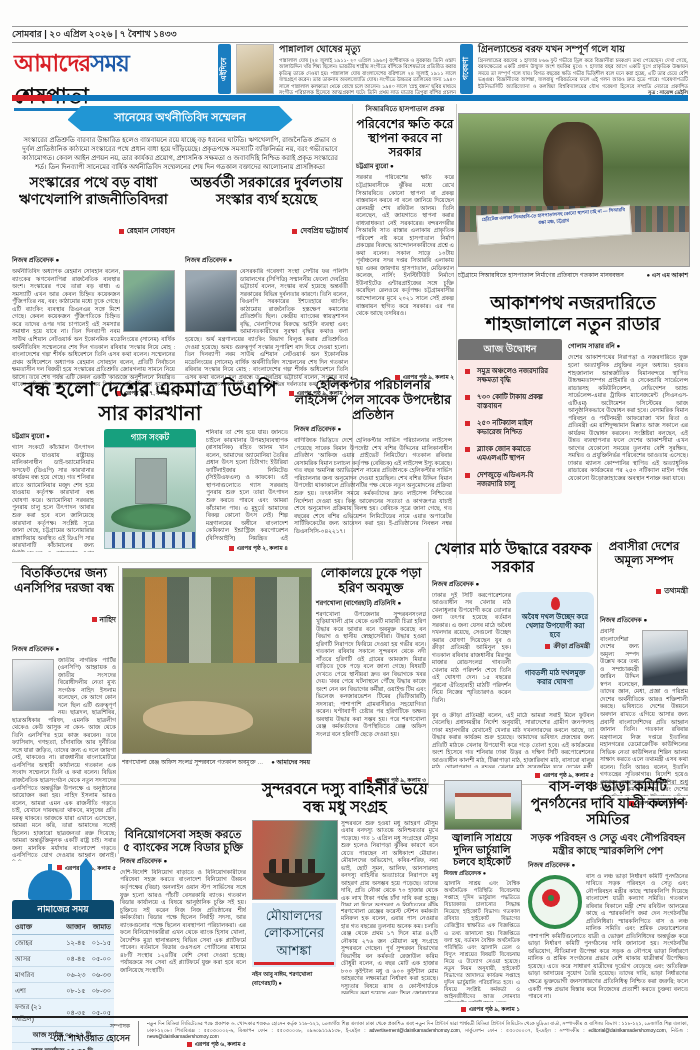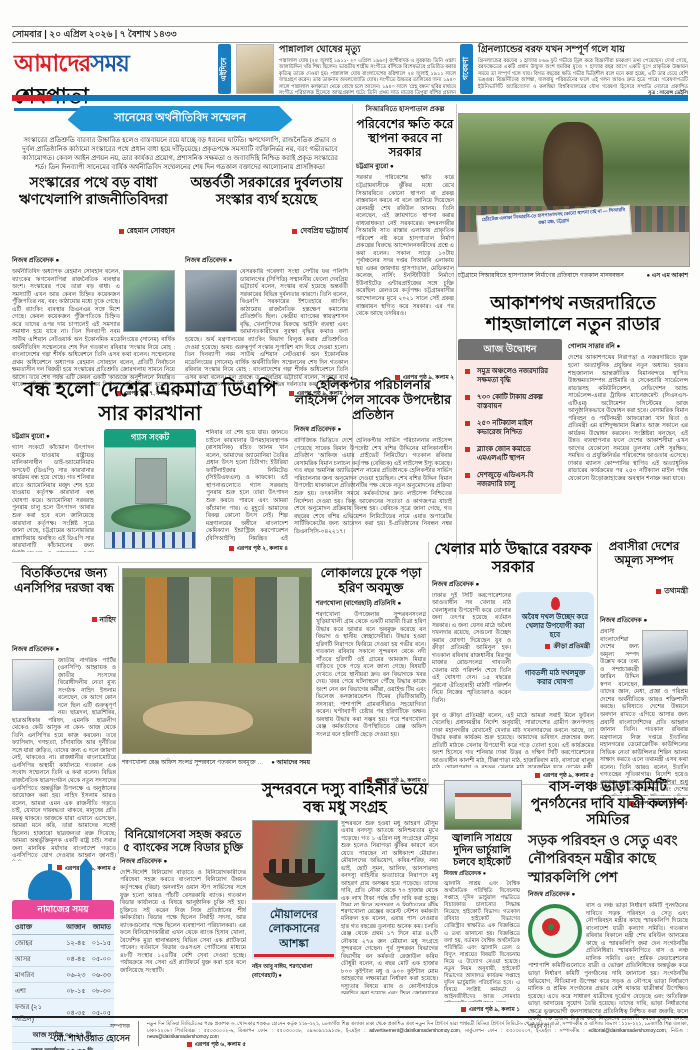--- a/index.html
+++ b/index.html
@@ -94,48 +94,48 @@
   
   #probashi{left:600px;top:540px;width:88px;height:250px;}
   .ph-probashi{float:right;width:44px;height:54px;margin:2px 0 2px 3px;background:linear-gradient(170deg,#dfe3e6 8%,#b9c4cc 40%,#37414b 78%);border:1px solid #aaa;}
   
   #prayer{left:12px;top:858px;width:102px;height:152px;}
   .mosque{height:42px;position:relative;}
   .dome{position:absolute;left:16px;bottom:0;width:44px;height:30px;background:#1a7dc0;border-radius:50% 50% 4px 4px/80% 80% 4px 4px;}
   .dometip{position:absolute;left:36px;bottom:28px;width:4px;height:8px;background:#1a7dc0;}
   .minaret{position:absolute;left:68px;bottom:0;width:12px;height:34px;background:#1a7dc0;}
   .minaret:before{content:"";position:absolute;left:0;top:-8px;border-left:6px solid transparent;border-right:6px solid transparent;border-bottom:8px solid #1a7dc0;}
-  .prayer-head{background:#ec4899;color:#fff;font-size:9px;font-weight:bold;text-align:center;padding:2px 0;border-radius:3px 3px 0 0;}
+  .prayer-head{background:#0c4a6e;color:#fff;font-size:9px;font-weight:bold;text-align:center;padding:2px 0;border-radius:3px 3px 0 0;}
   .prayer-tbl{width:100%;border-collapse:collapse;background:#e8f3fb;font-size:6.6px;}
   .prayer-tbl td{padding:1.5px 3px;border-bottom:1px solid #c9dcEA;}
   .prayer-tbl tr.hd td{font-weight:bold;border-bottom:1px solid #9fbfd6;}
   .prayer-tbl td:nth-child(2),.prayer-tbl td:nth-child(3){text-align:right;}
   .sunrow{background:#e8f3fb;font-size:6.6px;font-weight:bold;padding:1.5px 3px;text-align:center;border-bottom:1px solid #c9dcea;}
   
   #bida{left:120px;top:788px;width:126px;height:222px;margin-top:40px;}
   
   #sundarban{left:252px;top:780px;width:186px;height:230px;}
   .sb-row{display:flex;gap:5px;margin-top:3px;}
   .sb-left{width:84px;flex:0 0 84px;}
   .ph-pirates{width:84px;height:78px;border:1px solid #999;position:relative;overflow:hidden;
       background:linear-gradient(100deg,#c05a4a 0%,#a86b52 40%,#4a8f7a 75%,#3c7a68 100%);}
   .boat{position:absolute;left:10px;bottom:12px;width:62px;height:14px;background:#3a2d22;border-radius:0 0 50% 50%/0 0 100% 100%;}
   .pirate-heads{position:absolute;left:16px;bottom:24px;width:52px;height:16px;
       background:repeating-linear-gradient(90deg,#2e2620 0 7px,transparent 7px 13px);border-radius:4px;}
   .capbox{background:#dcebf7;margin-top:3px;padding:4px 2px 2px;text-align:center;}
-  .capbox .t{font-size:11px;font-weight:bold;line-height:1.35;color:#10303f;}
+  .capbox .t{font-size:13px;font-weight:normal;line-height:1.35;color:#10303f;}
   .capbox .bar{height:3px;background:#d8262c;margin-top:3px;}
   
   #jalani{left:444px;top:780px;width:76px;height:230px;}
   .ph-court{width:76px;height:48px;border:1px solid #999;position:relative;overflow:hidden;
       background:linear-gradient(180deg,#dfe8ee 0%,#cdd8de 40%,#7a9a6a 80%,#5d7a50 100%);}
   .court-bldg{position:absolute;left:10px;top:12px;width:56px;height:22px;background:#efe9dd;border-top:4px solid #b05a4a;}
   
   #baslonch{left:528px;top:778px;width:160px;height:232px;}
-  .subhead{font-size:14px;font-weight:bold;line-height:1.35;color:#222;margin-top:3px;}
+  .subhead{font-size:10px;font-weight:bold;text-align:center;line-height:1.35;color:#222;margin-top:3px;}
   .logo-circ{float:left;width:46px;height:46px;margin:2px 4px 2px 0;border-radius:50%;border:4px solid #2f8a4a;background:#eef6ee;position:relative;}
   .logo-circ .inner{position:absolute;left:10px;top:10px;width:18px;height:18px;border-radius:50%;background:#d8262c;}
   .logo-circ .core{position:absolute;left:16px;top:16px;width:6px;height:6px;border-radius:50%;background:#2f8a4a;}
   
   #footer{left:12px;top:1016px;width:676px;border-top:2px solid #222;padding-top:3px;display:flex;gap:8px;}
   .ed-block{width:118px;flex:0 0 118px;text-align:right;border-right:1px solid #888;padding-right:8px;}
   .ed-label{font-size:6px;color:#333;}
   .ed-name{font-size:8.4px;font-weight:bold;color:#111;}
   .pub-text{flex:1;font-size:4.8px;line-height:1.4;text-align:justify;color:#222;}
   .vr{position:absolute;width:1px;background:#c9c9c4;}

